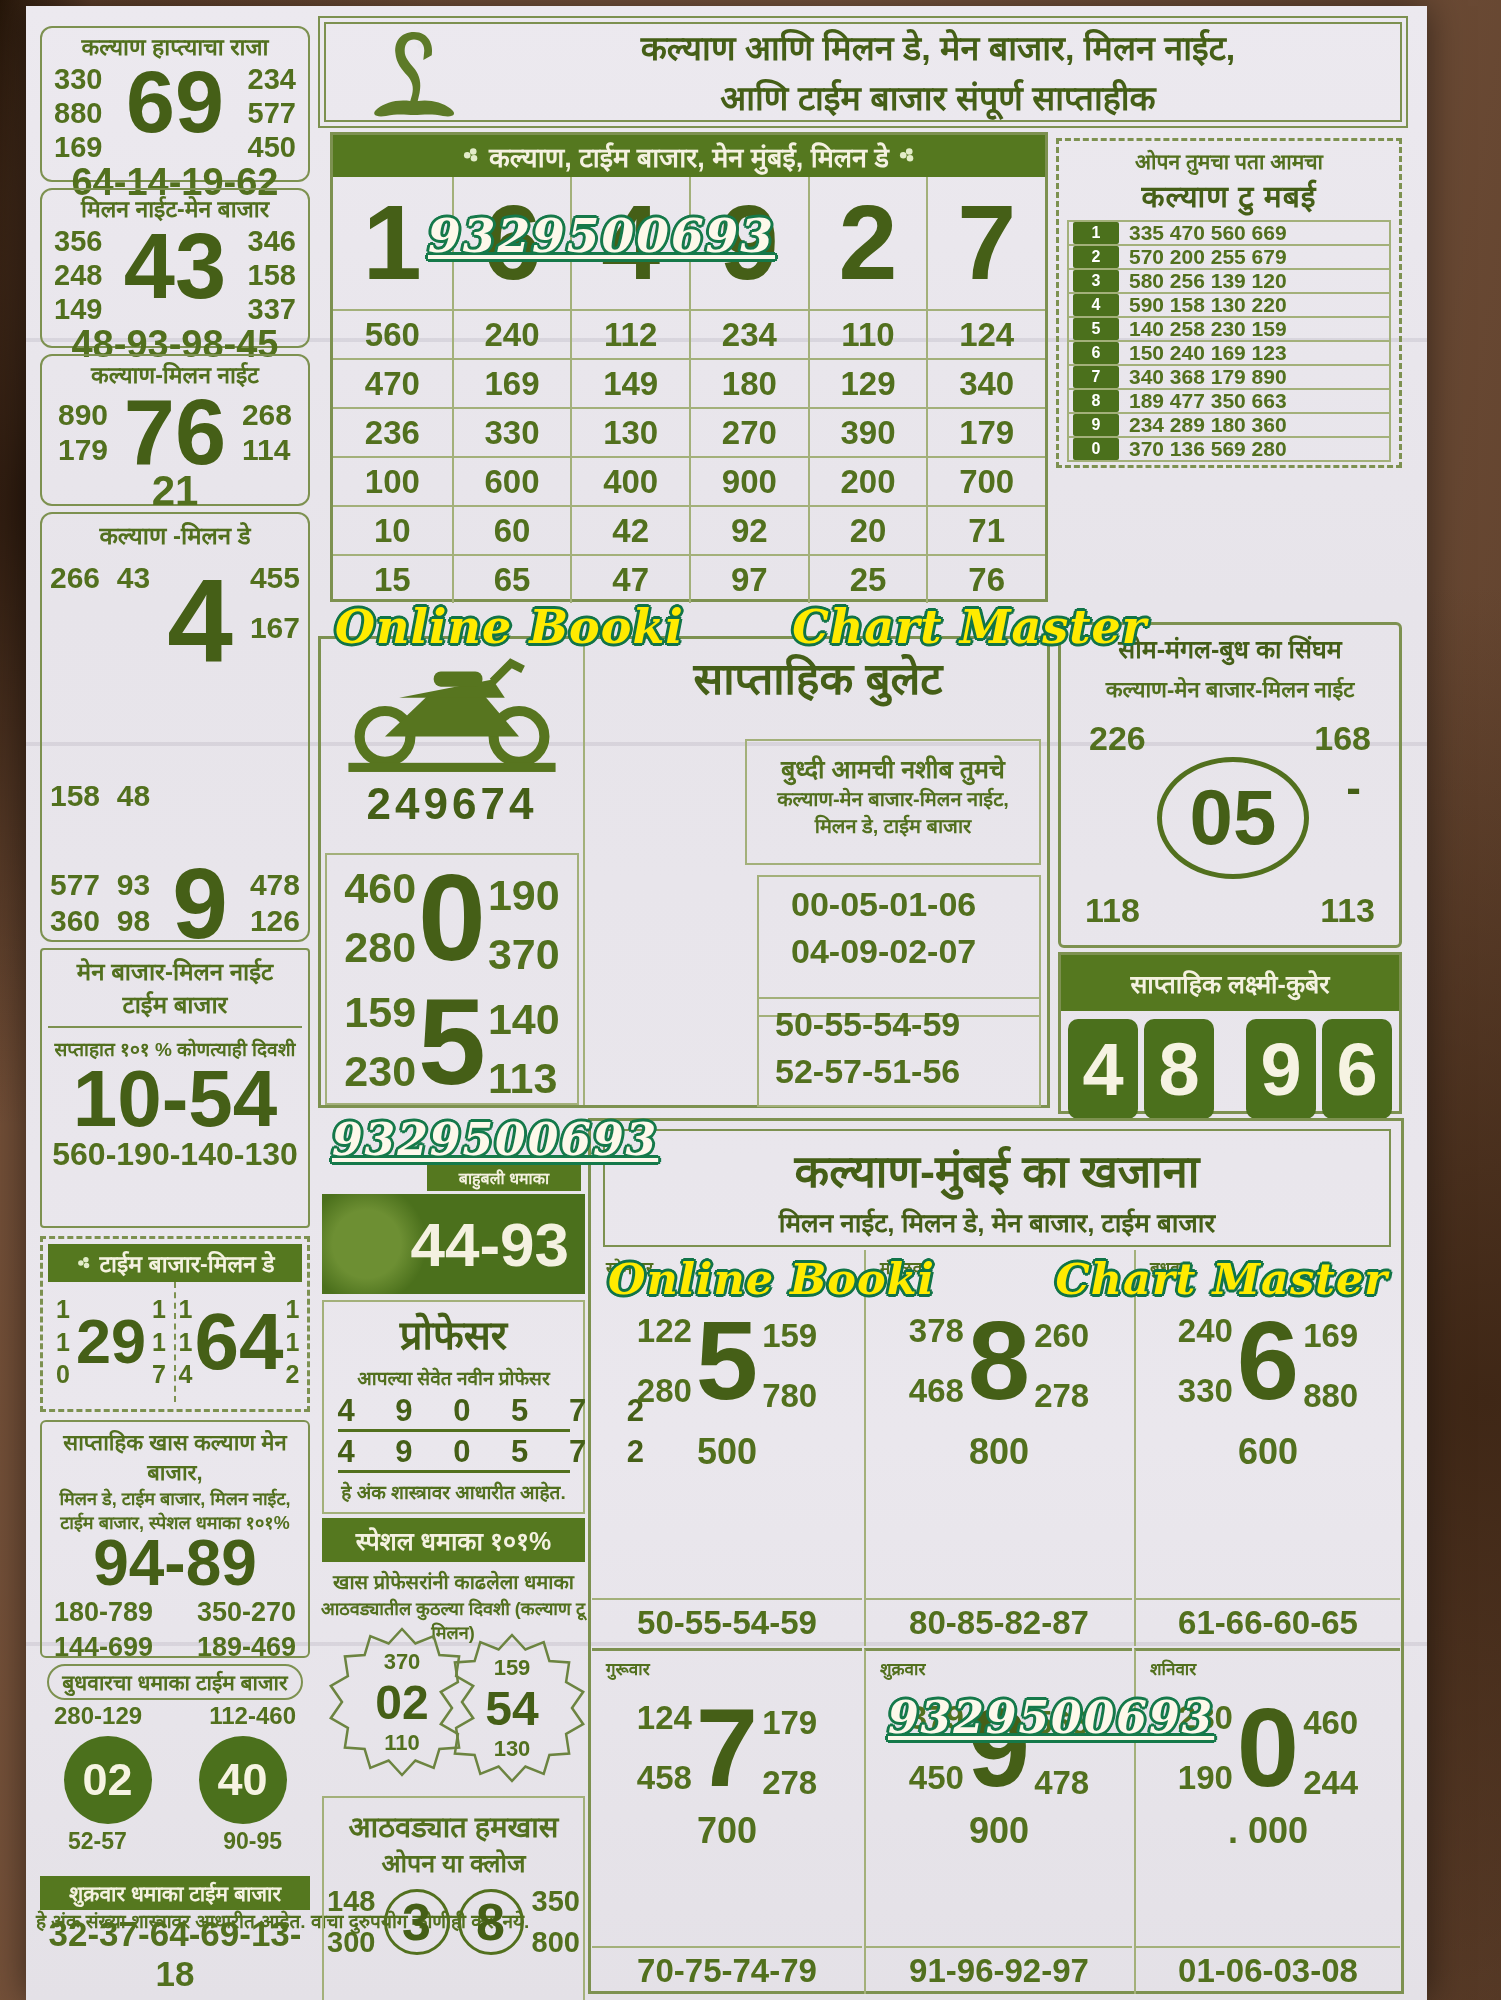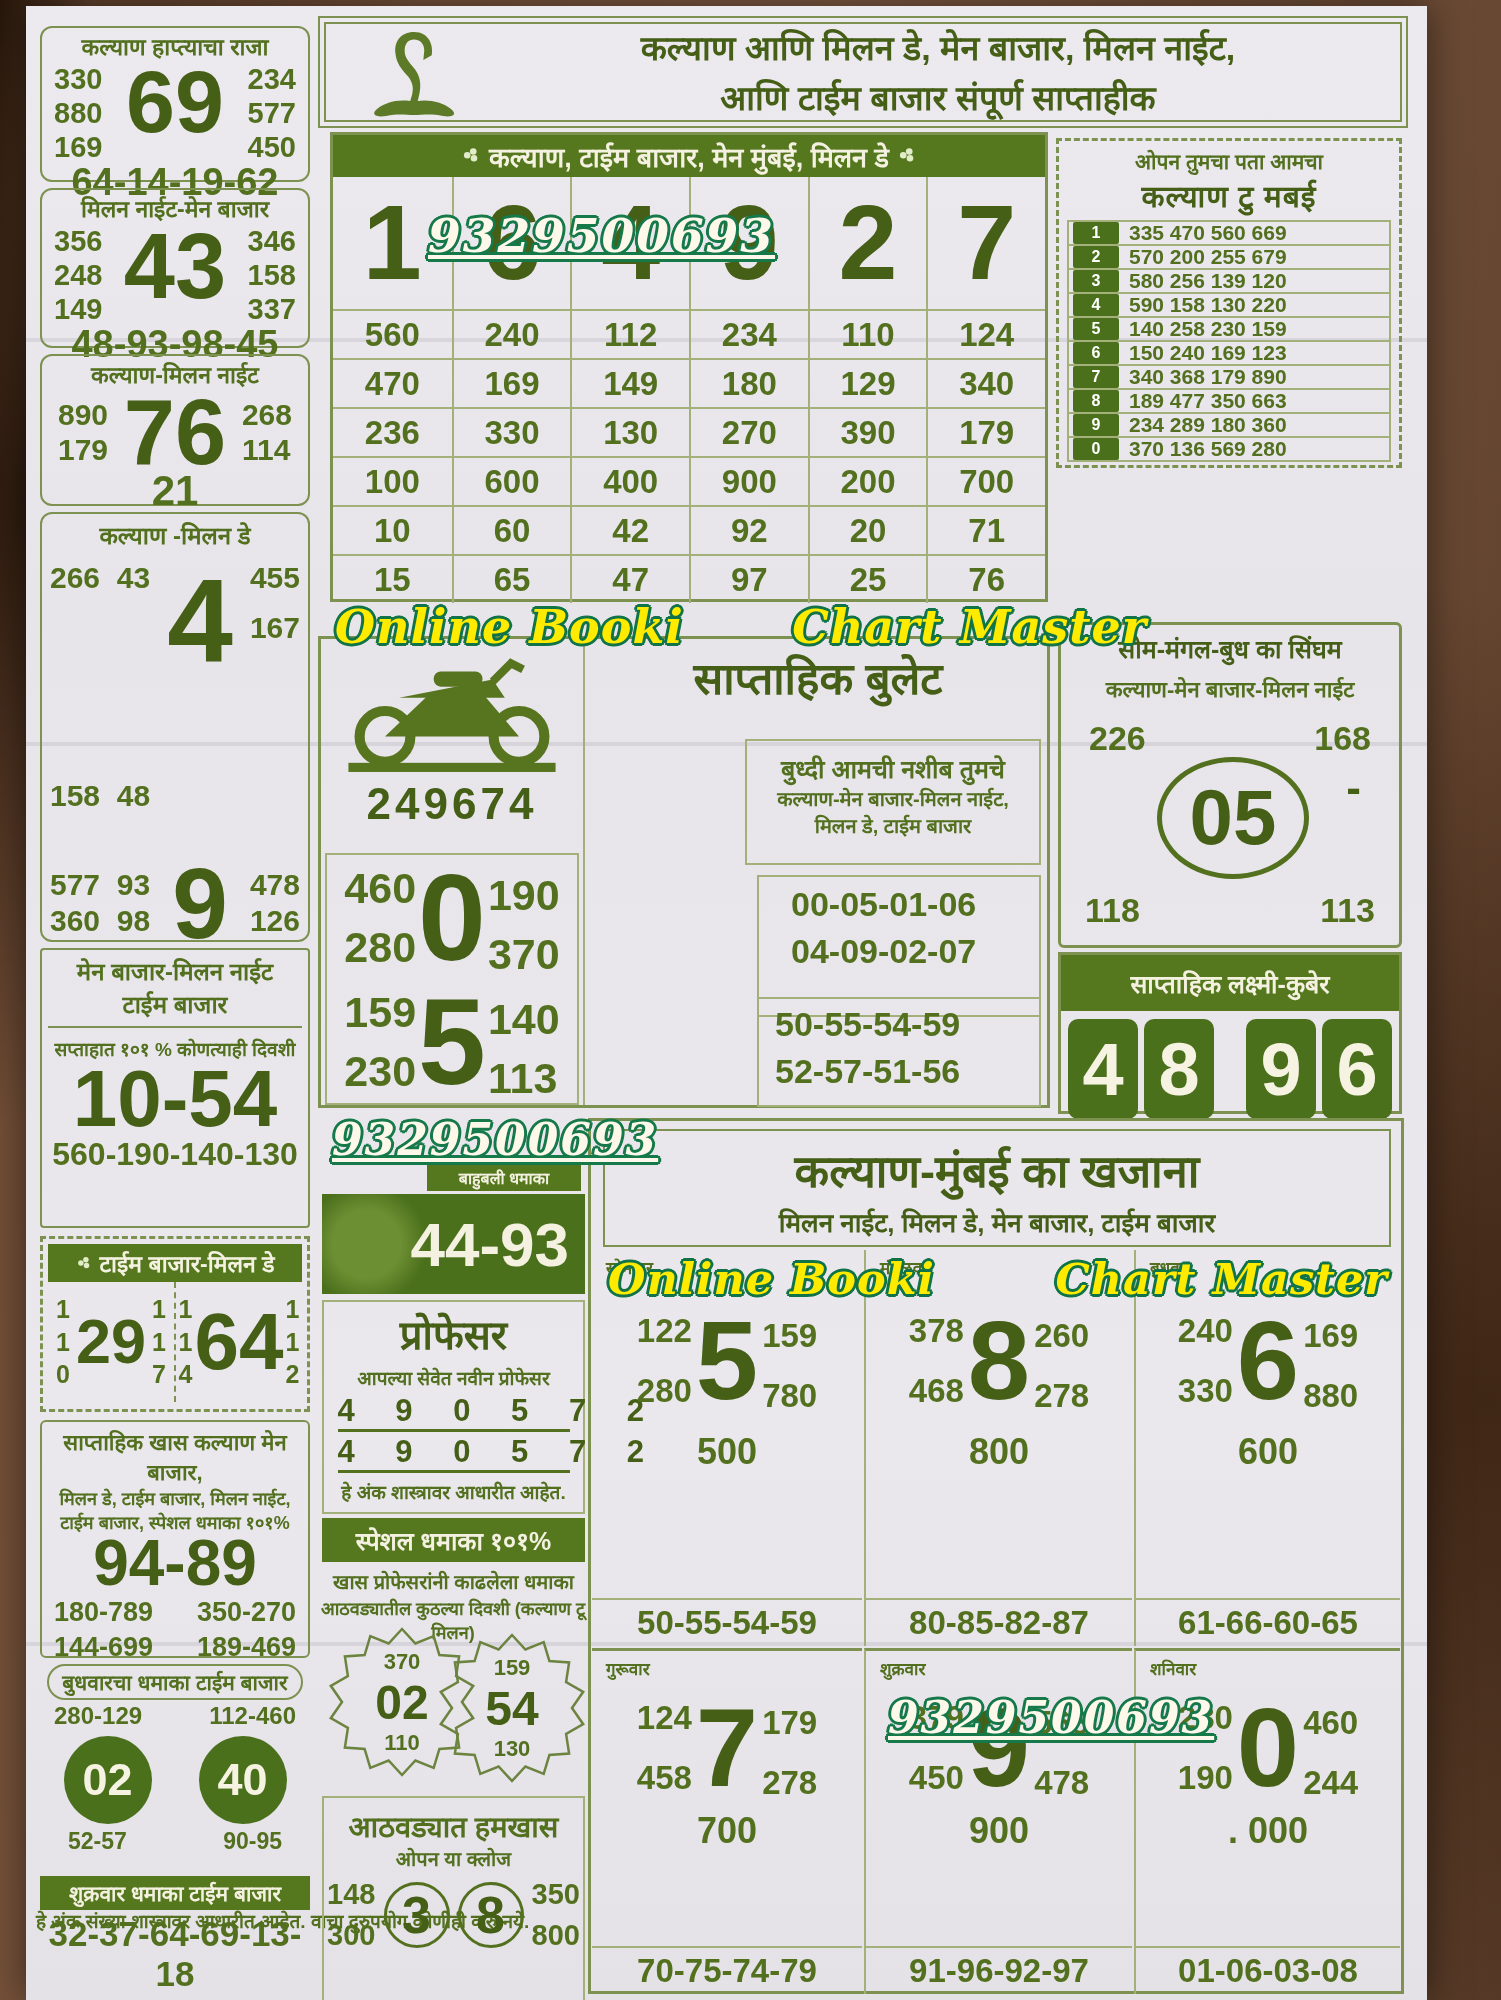--- a/index.html
+++ b/index.html
@@ -484,21 +484,21 @@
       </svg>
     <div class="col cc" style="position:absolute;inset:0">
       <div class="t" style="font-size:22px">159</div>
       <div class="t2" style="font-size:48px">54</div>
       <div class="t" style="font-size:22px">130</div>
     </div>
   </div>
 
   <div class="abs ctr" style="left:322px;top:1796px;width:263px;height:240px;border:2px solid var(--line2);padding-top:8px">
     <div class="t" style="font-size:29px">आठवड्यात हमखास</div>
-    <div class="t" style="font-size:20px">ओपन या क्लोज</div>
+    <div class="t" style="font-size:25px">ओपन या क्लोज</div>
     <div class="row cc" style="gap:8px;margin-top:6px">
       <div class="col t" style="font-size:29px;gap:8px">
           <div>148</div>
           <div>300</div>
         </div>
       <div class="oc-circ">3</div>
       <div class="oc-circ">8</div>
       <div class="col t" style="font-size:29px;gap:8px">
           <div>350</div>
           <div>800</div>

